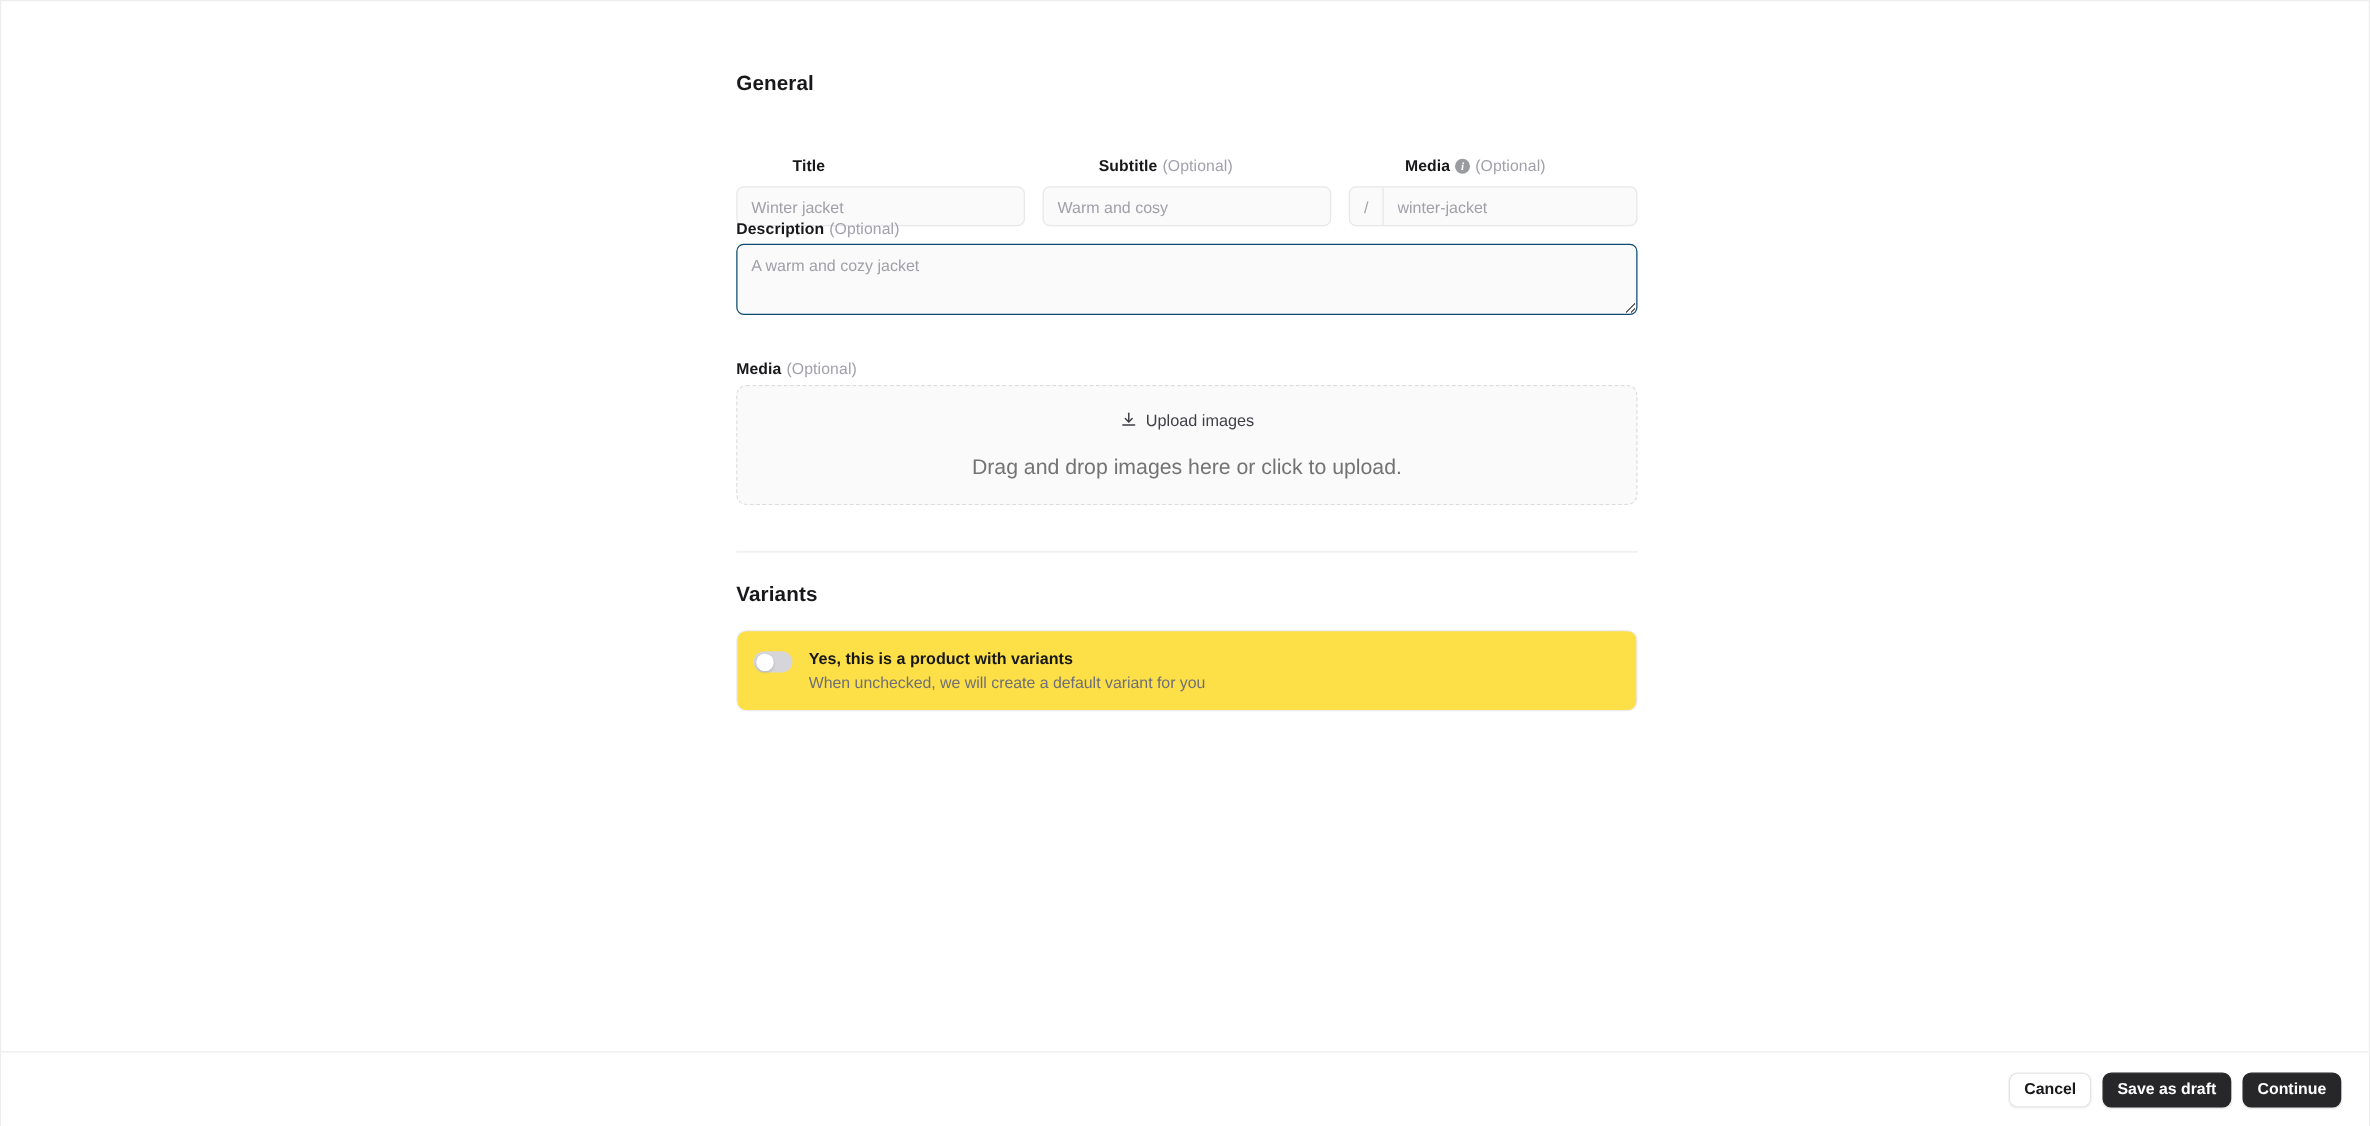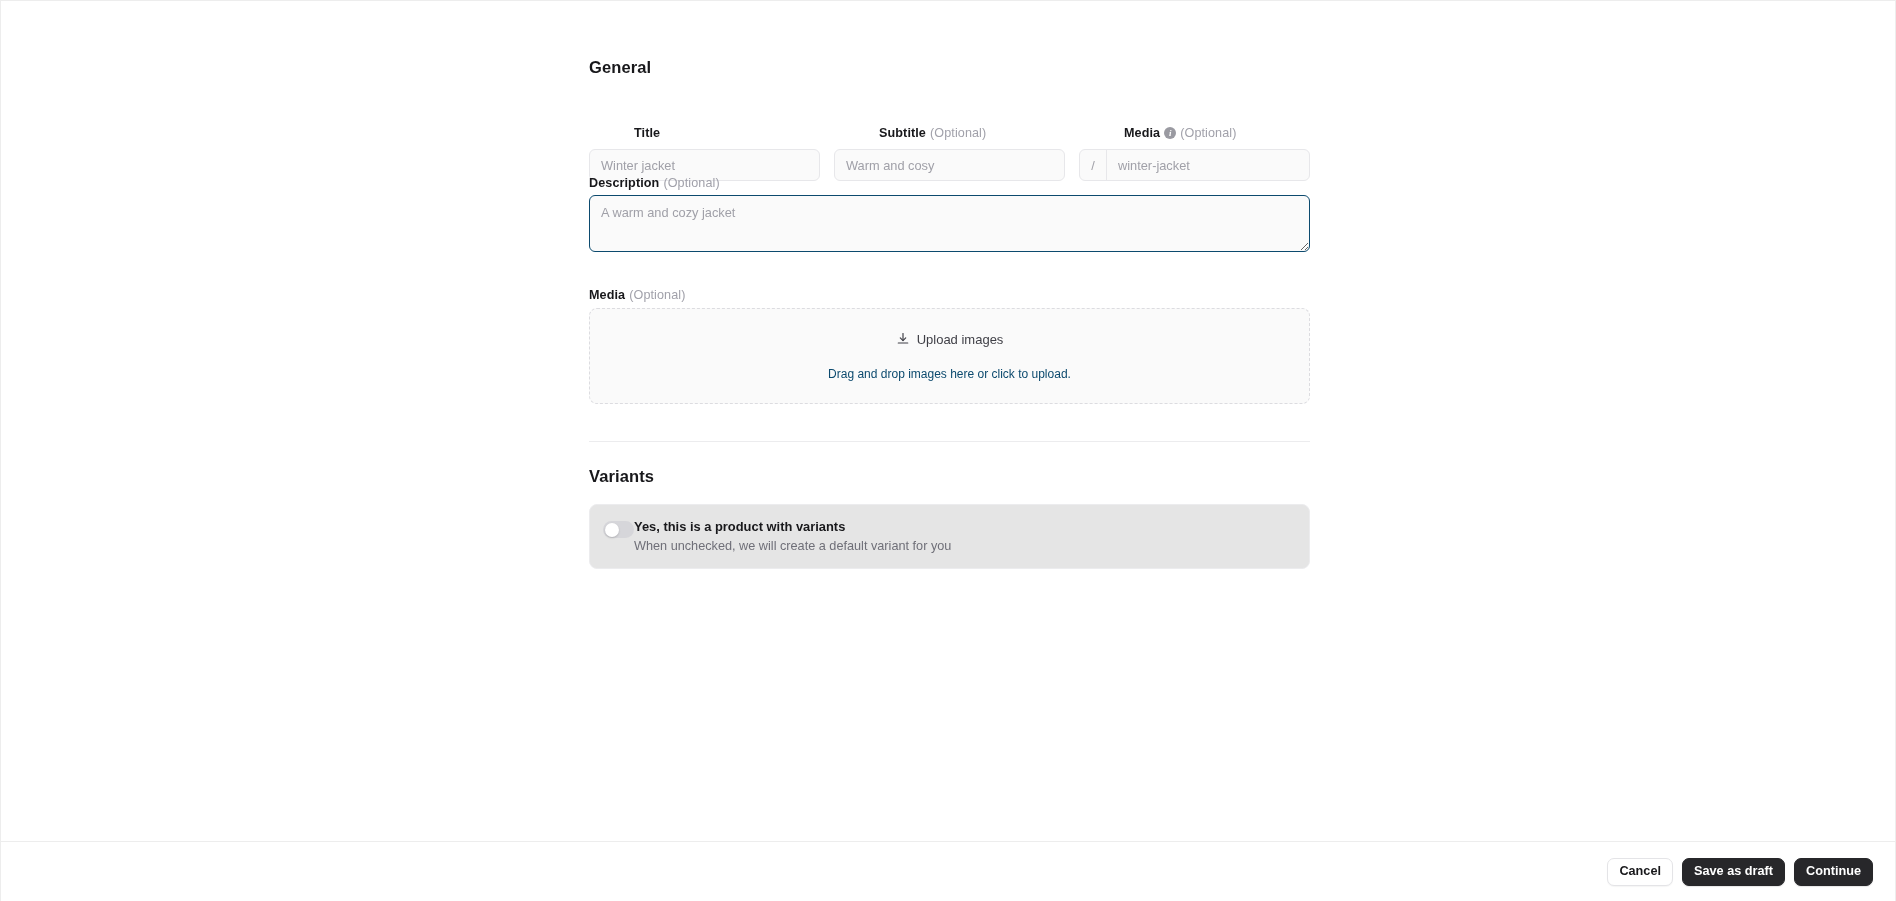--- a/index.html
+++ b/index.html
@@ -174,41 +174,42 @@
     cursor: pointer;
   }
   .dz-primary {
     display: flex;
     align-items: center;
     gap: 7px;
     font-size: 13px;
     color: #3f3f46;
   }
   .dz-sub {
-    font-size: 12px;
-    color: #0c4a6e;
+    font-size: 17px;
+    color: #737373;
   }
   .upload-icon { display: block; }
 
   
   .divider {
     width: 721px;
     height: 1px;
     background: #ececee;
   }
 
   
   .variant-card {
     width: 721px;
-    background: #e5e5e5;
+    background: #fde047;
     border: 1px solid #ececee;
     border-radius: 8px;
     padding: 14px 14px 15px 13px;
     display: flex;
     align-items: flex-start;
+    gap: 13px;
   }
   .toggle {
     width: 31px;
     height: 17px;
     border-radius: 9px;
     background: #d6d6da;
     position: relative;
     flex: none;
     margin-top: 2px;
     cursor: pointer;

